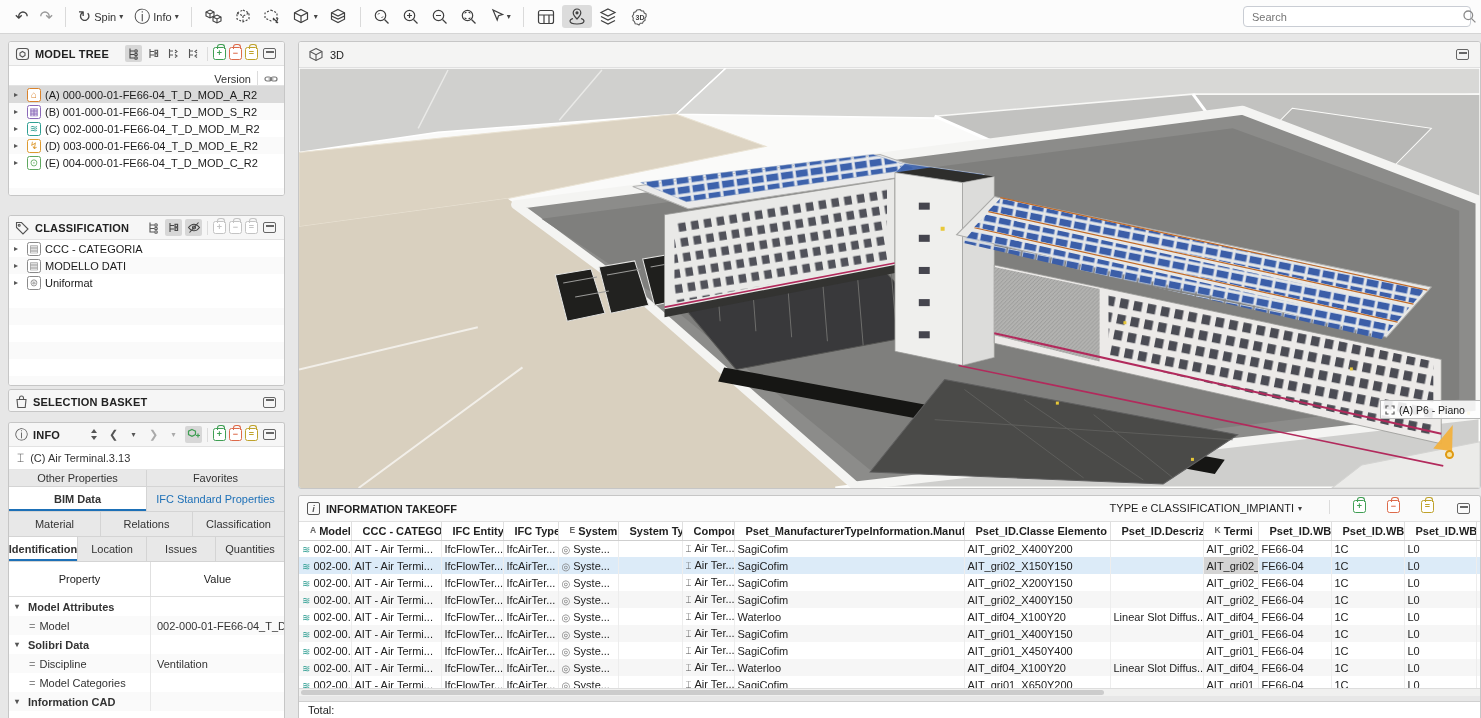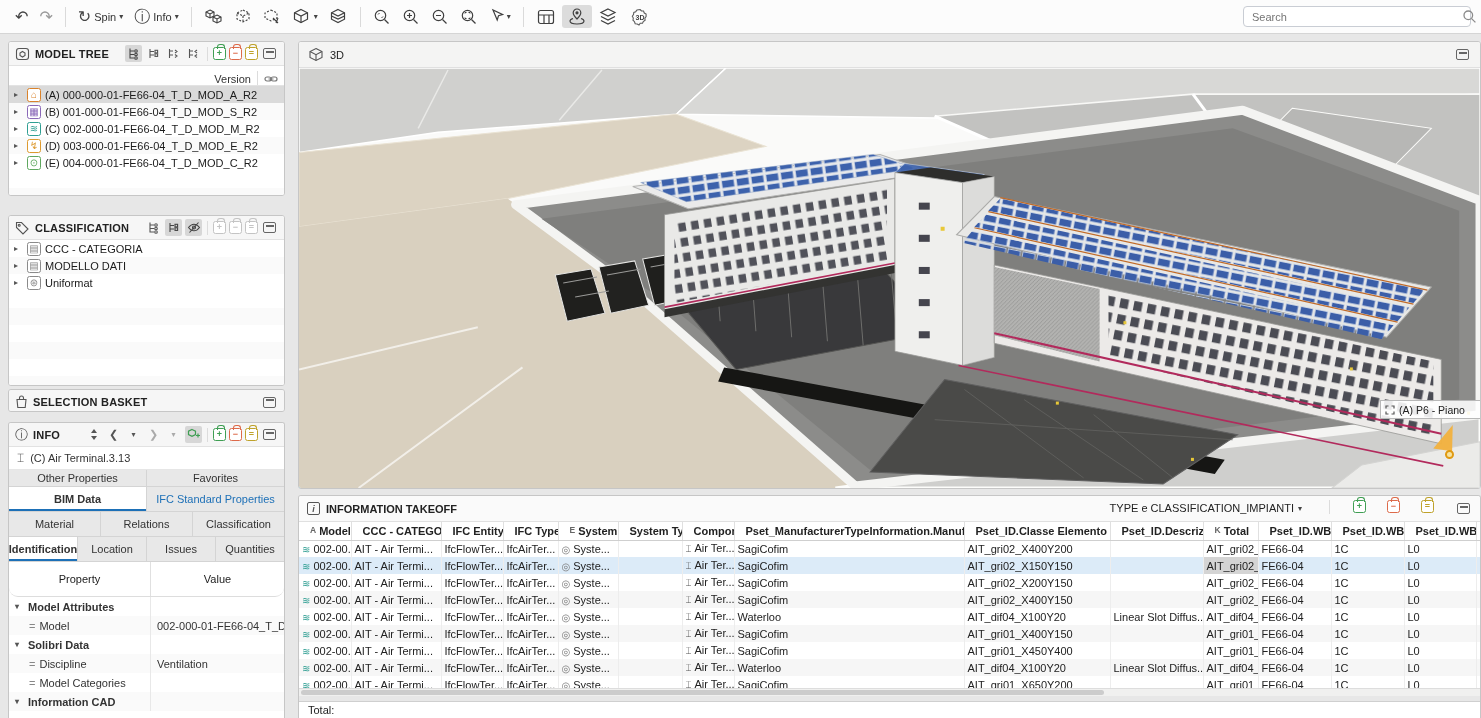--- a/index.html
+++ b/index.html
@@ -69,21 +69,21 @@
   .sel-line { height:23px; min-height:23px; display:flex; align-items:center; gap:6px; padding:0 8px;
     border-bottom:1px solid #e6e6e6; white-space:nowrap; }
   .comp-glyph { color:#555; font-size:12px; }
   .tab-row { display:flex; background:#e8e8e8; border-bottom:1px solid #d4d4d4; }
   .tab-row.r1 .tab { height:16px; }
   .tab { flex:1; height:24px; display:flex; align-items:center; justify-content:center;
     border-right:1px solid #d4d4d4; color:#333; white-space:nowrap; overflow:hidden; padding:0 4px; }
   .tab:last-child { border-right:none; }
   .tab.active { background:#fff; font-weight:bold; box-shadow:inset 0 -2px 0 #1d70b7; }
   .tab.link { color:#1d70b7; }
-  .prop-head { height:35px; min-height:21px; display:flex; border-bottom:1px solid #ddd;border-radius:9px; }
+  .prop-head { height:35px; min-height:21px; display:flex; border-bottom:1px solid #ddd; }
   .prop-head > div { display:flex; align-items:center; justify-content:center; color:#222; }
   .pcol-l { width:142px; border-right:1px solid #e0e0e0; }
   .pcol-r { flex:1; }
   .prop-row { height:19px; display:flex; align-items:center; }
   .prop-row:nth-child(even) { background:#fafafa; }
   .prop-row .pcell-l { width:142px; align-self:stretch; display:flex; align-items:center;
     border-right:1px solid #e8e8e8; gap:4px; padding-left:6px; overflow:hidden; white-space:nowrap; }
   .prop-row .pcell-r { flex:1; padding-left:6px; overflow:hidden; white-space:nowrap; }
   .prop-row.group .pcell-l { font-weight:bold; }
   .prop-row .eq { color:#888; margin-left:14px; }
@@ -691,21 +691,21 @@
                 <th><span class="col-prefix">A</span><span>Model</span></th>
                 <th><span>CCC - CATEGORIA</span></th>
                 <th><span>IFC Entity</span></th>
                 <th><span>IFC Type</span></th>
                 <th><span class="col-prefix">E</span><span>System</span></th>
                 <th><span>System Type</span></th>
                 <th><span>Component</span></th>
                 <th><span>Pset_ManufacturerTypeInformation.Manufacturer</span></th>
                 <th><span>Pset_ID.Classe Elemento Tecnico</span></th>
                 <th><span>Pset_ID.Descrizione</span></th>
-                <th><span class="col-prefix">K</span><span>Total</span></th>
+                <th><span class="col-prefix">K</span><span>Termi</span></th>
                 <th><span>Pset_ID.WBS01</span></th>
                 <th><span>Pset_ID.WBS02</span></th>
                 <th><span>Pset_ID.WBS03</span></th>
                 <th><span>Pse</span></th>
               </tr>
             </thead>
           <tbody id="to-body">
               <tr class="">
                 <td><span class="cell-icon ci-model">≋</span><span>002-00...</span></td>
                 <td><span>AIT - Air Termi...</span></td>

